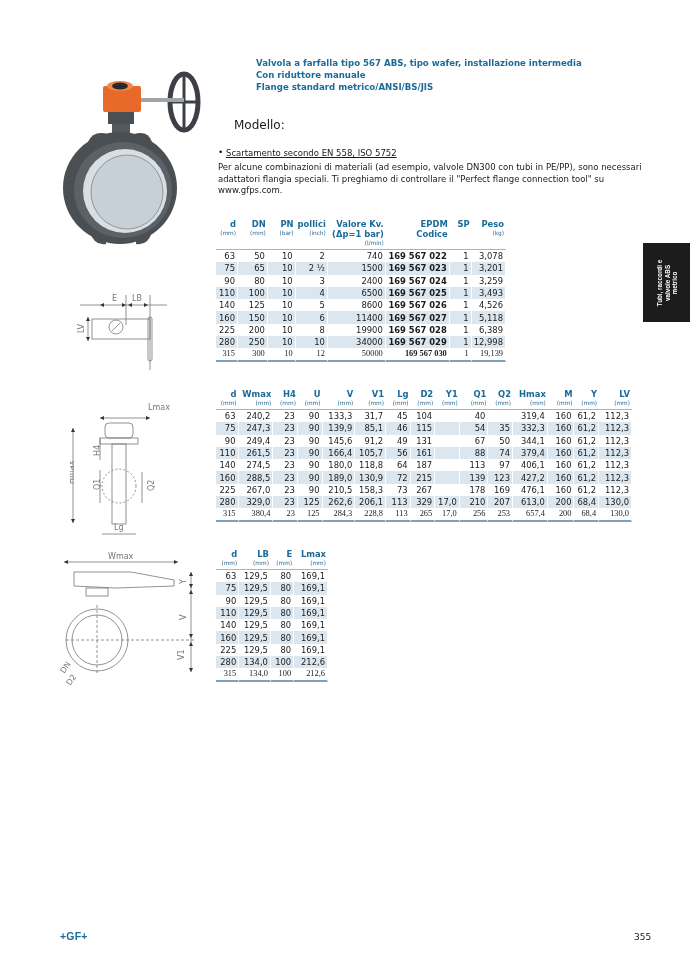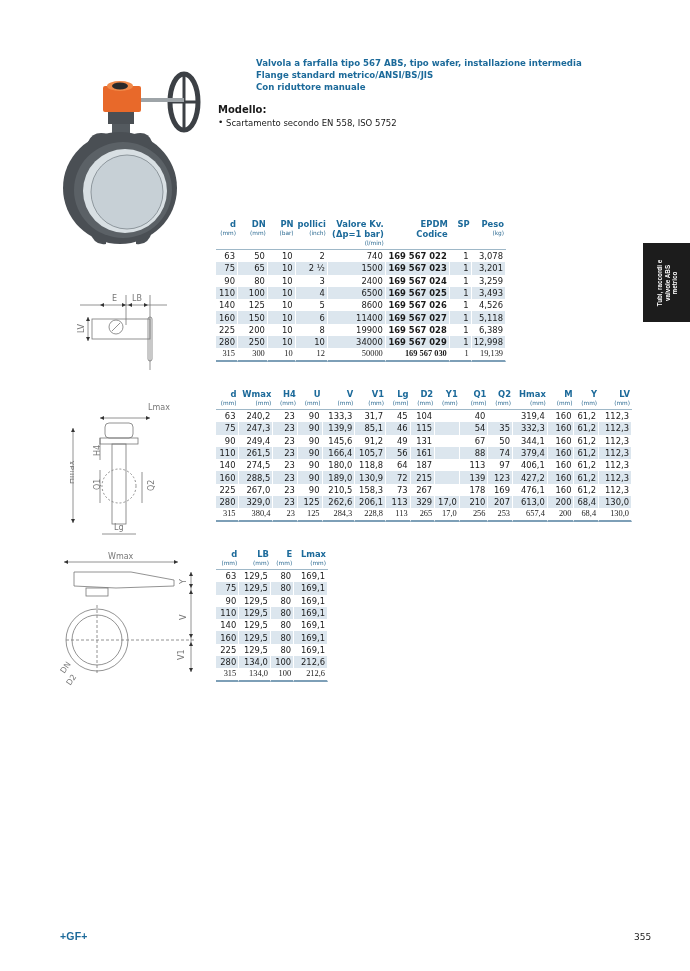--- a/index.html
+++ b/index.html
@@ -3,22 +3,22 @@
 <meta charset="utf-8">
 <style>
   * { box-sizing: border-box; margin: 0; padding: 0; }
   html, body { width: 690px; height: 971px; background: #ffffff; overflow: hidden; }
   body { position: relative; font-family: "DejaVu Sans", sans-serif; color: #1a1a1a; }
 
   .title-block { position: absolute; left: 224px; top: 57px; width: 420px; margin-left: 32px; }
   .title-line { color: #1c6a9a; font-weight: bold; font-size: 8.6px; line-height: 12px; white-space: nowrap; }
 
   .desc { position: absolute; left: 218px; top: 104px; width: 430px; font-size: 8.5px; line-height: 11.5px; }
-  .desc h4 { font-size: 10px; font-weight: bold; margin: 0; }
-  .desc ul { list-style: none; margin: 2px 0 3px 0; }
+  .desc h4 { font-size: 12px; font-weight: normal; margin: 16px; }
+  .desc ul { list-style: none; margin: 2px 0 3px 0; text-decoration: underline; }
   .desc li { position: relative; padding-left: 8px; }
   .desc li::before { content: "•"; position: absolute; left: 0; top: -1px; font-size: 9px; }
   .desc p { margin: 0; }
 
   table.spec { position: absolute; border-collapse: separate; border-spacing: 0; font-size: 8.4px; }
   table.spec th { color: #1c6a9a; font-weight: bold; text-align: right; padding: 0 2px; line-height: 10px; vertical-align: top; white-space: nowrap; }
   table.spec th .unit { display: block; font-weight: normal; font-size: 5.8px; color: #2c6a92; line-height: 9px; }
   table.spec th .unit2 { display: block; font-weight: normal; font-size: 5.8px; color: #2c6a92; line-height: 9px; }
   table.spec thead tr.hdr th { border-bottom: 1px solid #9fb8c8; padding-bottom: 1px; }
   table.spec td { text-align: right; padding: 0 2px; height: 12.3px; line-height: 12px; white-space: nowrap; border-right: 1px solid #fff; }
@@ -127,29 +127,30 @@
     <text x="124" y="32" fill="#777" stroke="none" transform="rotate(-90 128 30)">Y</text>
     <text x="124" y="68" fill="#777" stroke="none" transform="rotate(-90 128 66)">V</text>
     <text x="122" y="108" fill="#777" stroke="none" transform="rotate(-90 126 106)">V1</text>
     <text x="4" y="120" fill="#777" stroke="none" transform="rotate(-55 10 118)">DN</text>
     <text x="10" y="132" fill="#777" stroke="none" transform="rotate(-55 16 130)">D2</text>
   </svg>
 </div>
 
 <div class="title-block">
   <div class="title-line">Valvola a farfalla tipo 567 ABS, tipo wafer, installazione intermedia</div>
+  <div class="title-line">Con riduttore manuale</div>
   <div class="title-line">Flange standard metrico/ANSI/BS/JIS</div>
-  <div class="title-line">Con riduttore manuale</div>
 </div>
 
 <div class="desc">
   <h4>Modello:</h4>
   <ul>
     <li>Scartamento secondo EN 558, ISO 5752</li>
   </ul>
+  <p>Per alcune combinazioni di materiali (ad esempio, valvole DN300 con tubi in PE/PP), sono necessari adattatori flangia speciali. Ti preghiamo di controllare il "Perfect flange connection tool" su www.gfps.com.</p>
 </div>
 
 <table class="spec t1">
   <thead>
     <tr class="hdr">
       <th style="width:22px"><span>d</span><span class="unit">(mm)</span></th>
       <th style="width:30px"><span>DN</span><span class="unit">(mm)</span></th>
       <th style="width:28px"><span>PN</span><span class="unit">(bar)</span></th>
       <th style="width:32px"><span>pollici</span><span class="unit">(inch)</span></th>
       <th style="width:58px"><span>Valore Kv.</span><span style="display:block">(Δp=1 bar)</span><span class="unit2">(l/min)</span></th>

